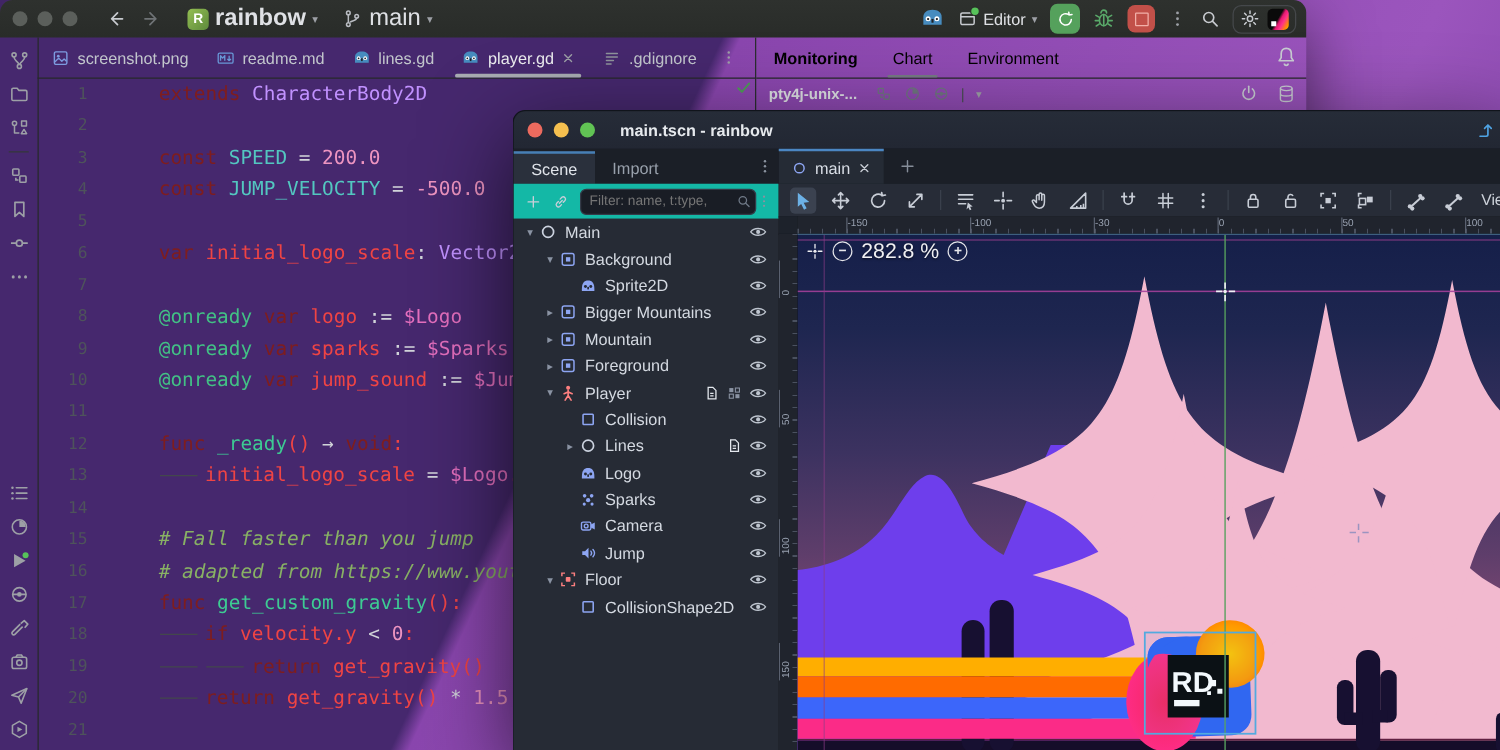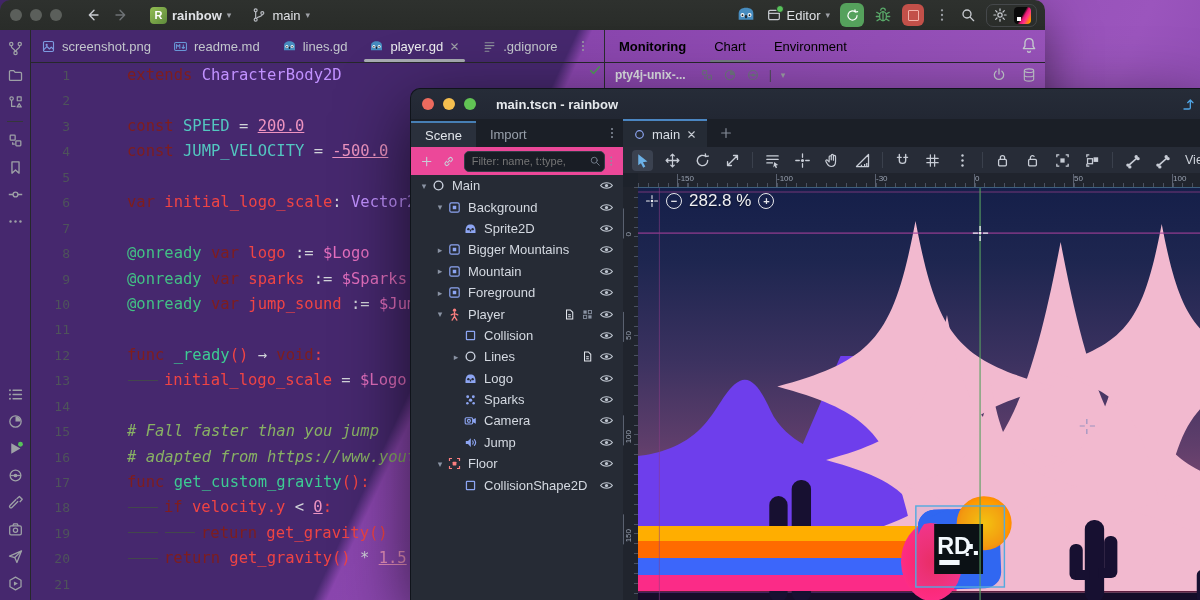--- a/index.html
+++ b/index.html
@@ -13,21 +13,21 @@
          border-radius:10px 10px 0 0;box-shadow:0 18px 50px rgba(0,0,0,.5);}
   #r-titlebar{left:0;top:0;width:100%;height:30px;background:linear-gradient(#2E312E,#292C29);
               border-radius:10px 10px 0 0;display:flex;align-items:center;}
   .tl{width:12px;height:12px;border-radius:50%;background:#5B5F5B;margin-left:8px;}
   .tl:first-child{margin-left:10px;}
   .navarr{color:#C8CBD0;font-size:15px;margin-left:22px;}
   .navarr.dim{color:#6F7376;margin-left:14px;}
   .chip{display:flex;align-items:center;gap:5px;margin-left:20px;}
   .rbadge{width:17px;height:17px;border-radius:4px;background:linear-gradient(135deg,#93BE52,#5E8A3C);
           color:#fff;font-weight:bold;font-size:11px;display:flex;align-items:center;justify-content:center;}
-  .chip-label{color:#DFE1E5;font-size:13px;font-weight:bold;}
+  .chip-label{color:#DFE1E5;font-size:19px;font-weight:bold;}
   .chev{color:#9DA0A6;font-size:9px;}
   .ticon16{width:16px;height:16px;color:#C8CBD0;}
   .r-right{margin-left:auto;display:flex;align-items:center;gap:10px;margin-right:8px;}
   .godot-mini{width:20px;height:20px;color:#478CBF;}
   .editor-widget{display:flex;align-items:center;gap:5px;color:#DFE1E5;font-size:13px;position:relative;}
   .greendot{position:absolute;left:10px;top:-2px;width:6px;height:6px;border-radius:50%;background:#57C25A;border:1.5px solid #2B2E2B;}
   .runbtn{width:24px;height:24px;border-radius:6px;background:#55A15C;color:#fff;display:flex;align-items:center;justify-content:center;}
   .bugicon{width:18px;height:18px;color:#59A869;}
   .stopbtn{width:22px;height:22px;border-radius:6px;background:#C25049;display:flex;align-items:center;justify-content:center;}
   .stopbtn i{display:block;width:9px;height:9px;border:1.8px solid #F2B0A9;border-radius:1px;}
@@ -65,41 +65,41 @@
   #r-sidebar .sdiv{width:16px;height:1px;background:#35373A;margin-top:10px;}
   #r-sidebar .gap{flex:1 1 auto;}
   
   #r-editor{left:30px;top:62px;width:574px;height:538px;background:var(--bg-rider);}
   #gutter{position:absolute;left:0;top:1px;width:40px;text-align:right;color:#4E535B;
           font-family:"DejaVu Sans Mono",monospace;font-size:13px;}
   #gutter div{height:25.45px;line-height:25.45px;}
   #code{position:absolute;left:97px;top:1px;font-family:"DejaVu Sans Mono",monospace;font-size:15.5px;white-space:pre;}
   #code .cl{height:25.45px;line-height:25.45px;}
   .tok.k{color:#7f1d1d;} .tok.t{color:#C191FF;} .tok.c{color:#53C7C0;} .tok.f{color:#3DCB93;}
-  .tok.n{color:#ED94C0;text-decoration:underline;} .tok.a{color:#42C185;} .tok.s{color:#E46FBE;} .tok.p{color:#ef4444;}
+  .tok.n{color:#ED94C0;} .tok.a{color:#42C185;} .tok.s{color:#E46FBE;} .tok.p{color:#ef4444;}
   .tok.o{color:#D1D4D9;} .tok.m{color:#88B164;font-style:italic;}
   .tabch{display:inline-block;width:37px;height:4px;vertical-align:middle;position:relative;}
   .tabch::before{content:"";position:absolute;left:1px;right:6px;top:1px;height:1px;background:#43474C;}
   #edit-check{left:588px;top:63px;width:14px;height:14px;color:#4F9E58;}
   
   #godot{left:410px;top:88px;width:800px;height:512px;background:#21262F;border-radius:10px 10px 0 0;
          box-shadow:0 22px 70px rgba(0,0,0,.65);border:1px solid #10141b;border-bottom:none;box-sizing:border-box;}
   #g-titlebar{left:0;top:0;width:100%;height:30px;background:linear-gradient(#262C38,#222733);
               border-radius:10px 10px 0 0;display:flex;align-items:center;border-bottom:1px solid #171B22;}
   .gl{width:12px;height:12px;border-radius:50%;margin-left:9px;}
   .gl.r{background:#EC6A5E;margin-left:11px;} .gl.y{background:#F5BF4F;} .gl.g{background:#61C354;}
   #g-title{color:#E6E9ED;font-size:13px;font-weight:bold;margin-left:20px;text-align:right;}
   #g-panicon{margin-left:auto;margin-right:12px;width:16px;height:16px;color:#4FA3E3;}
   
   #g-dock{left:0;top:30px;width:212px;height:482px;background:#262B35;}
   #g-docktabs{left:0;top:0;width:100%;height:28px;background:#1B1F27;display:flex;align-items:flex-end;}
   .gtab{height:26px;display:flex;align-items:center;padding:0 14px;font-size:13px;color:#98A0AB;position:relative;}
   .gtab.active{background:#2A303C;color:#E0E4EA;border-top:2px solid #477FB5;height:24px;}
   .gd-kebab{margin-left:auto;margin-right:4px;width:14px;height:14px;color:#8A929F;align-self:center;}
-  #g-dockbar{left:0;top:28px;width:100%;height:28px;display:flex;align-items:center;background:#ec4899;}
+  #g-dockbar{left:0;top:28px;width:100%;height:28px;display:flex;align-items:center;background:#14b8a6;}
   #g-dockbar .bicon{width:15px;height:15px;color:#C9CED8;margin-left:9px;}
   #g-filter{margin-left:8px;width:128px;height:19px;background:#191D25;border:1px solid #343B48;border-radius:5px;
             color:#707A88;font-size:11px;padding:0 18px 0 7px;font-family:"Liberation Sans",sans-serif;position:relative;}
   #g-filter input{width:100%;height:100%;background:none;border:none;outline:none;color:#707A88;font-size:11px;padding:0;}
   #g-filter .fsearch{position:absolute;right:3px;top:3px;width:12px;height:12px;color:#707A88;}
   
   #g-tree{left:0;top:56px;width:100%;height:426px;background:#262B35;overflow:hidden;}
   .trow{height:21.4px;display:flex;align-items:center;font-size:13px;color:#D4D9E1;}
   .trow .arr{width:14px;text-align:center;color:#8A93A3;font-size:9px;flex:none;}
   .trow .nicon{width:15px;height:15px;flex:none;margin-right:6px;color:#8DA5F2;}

